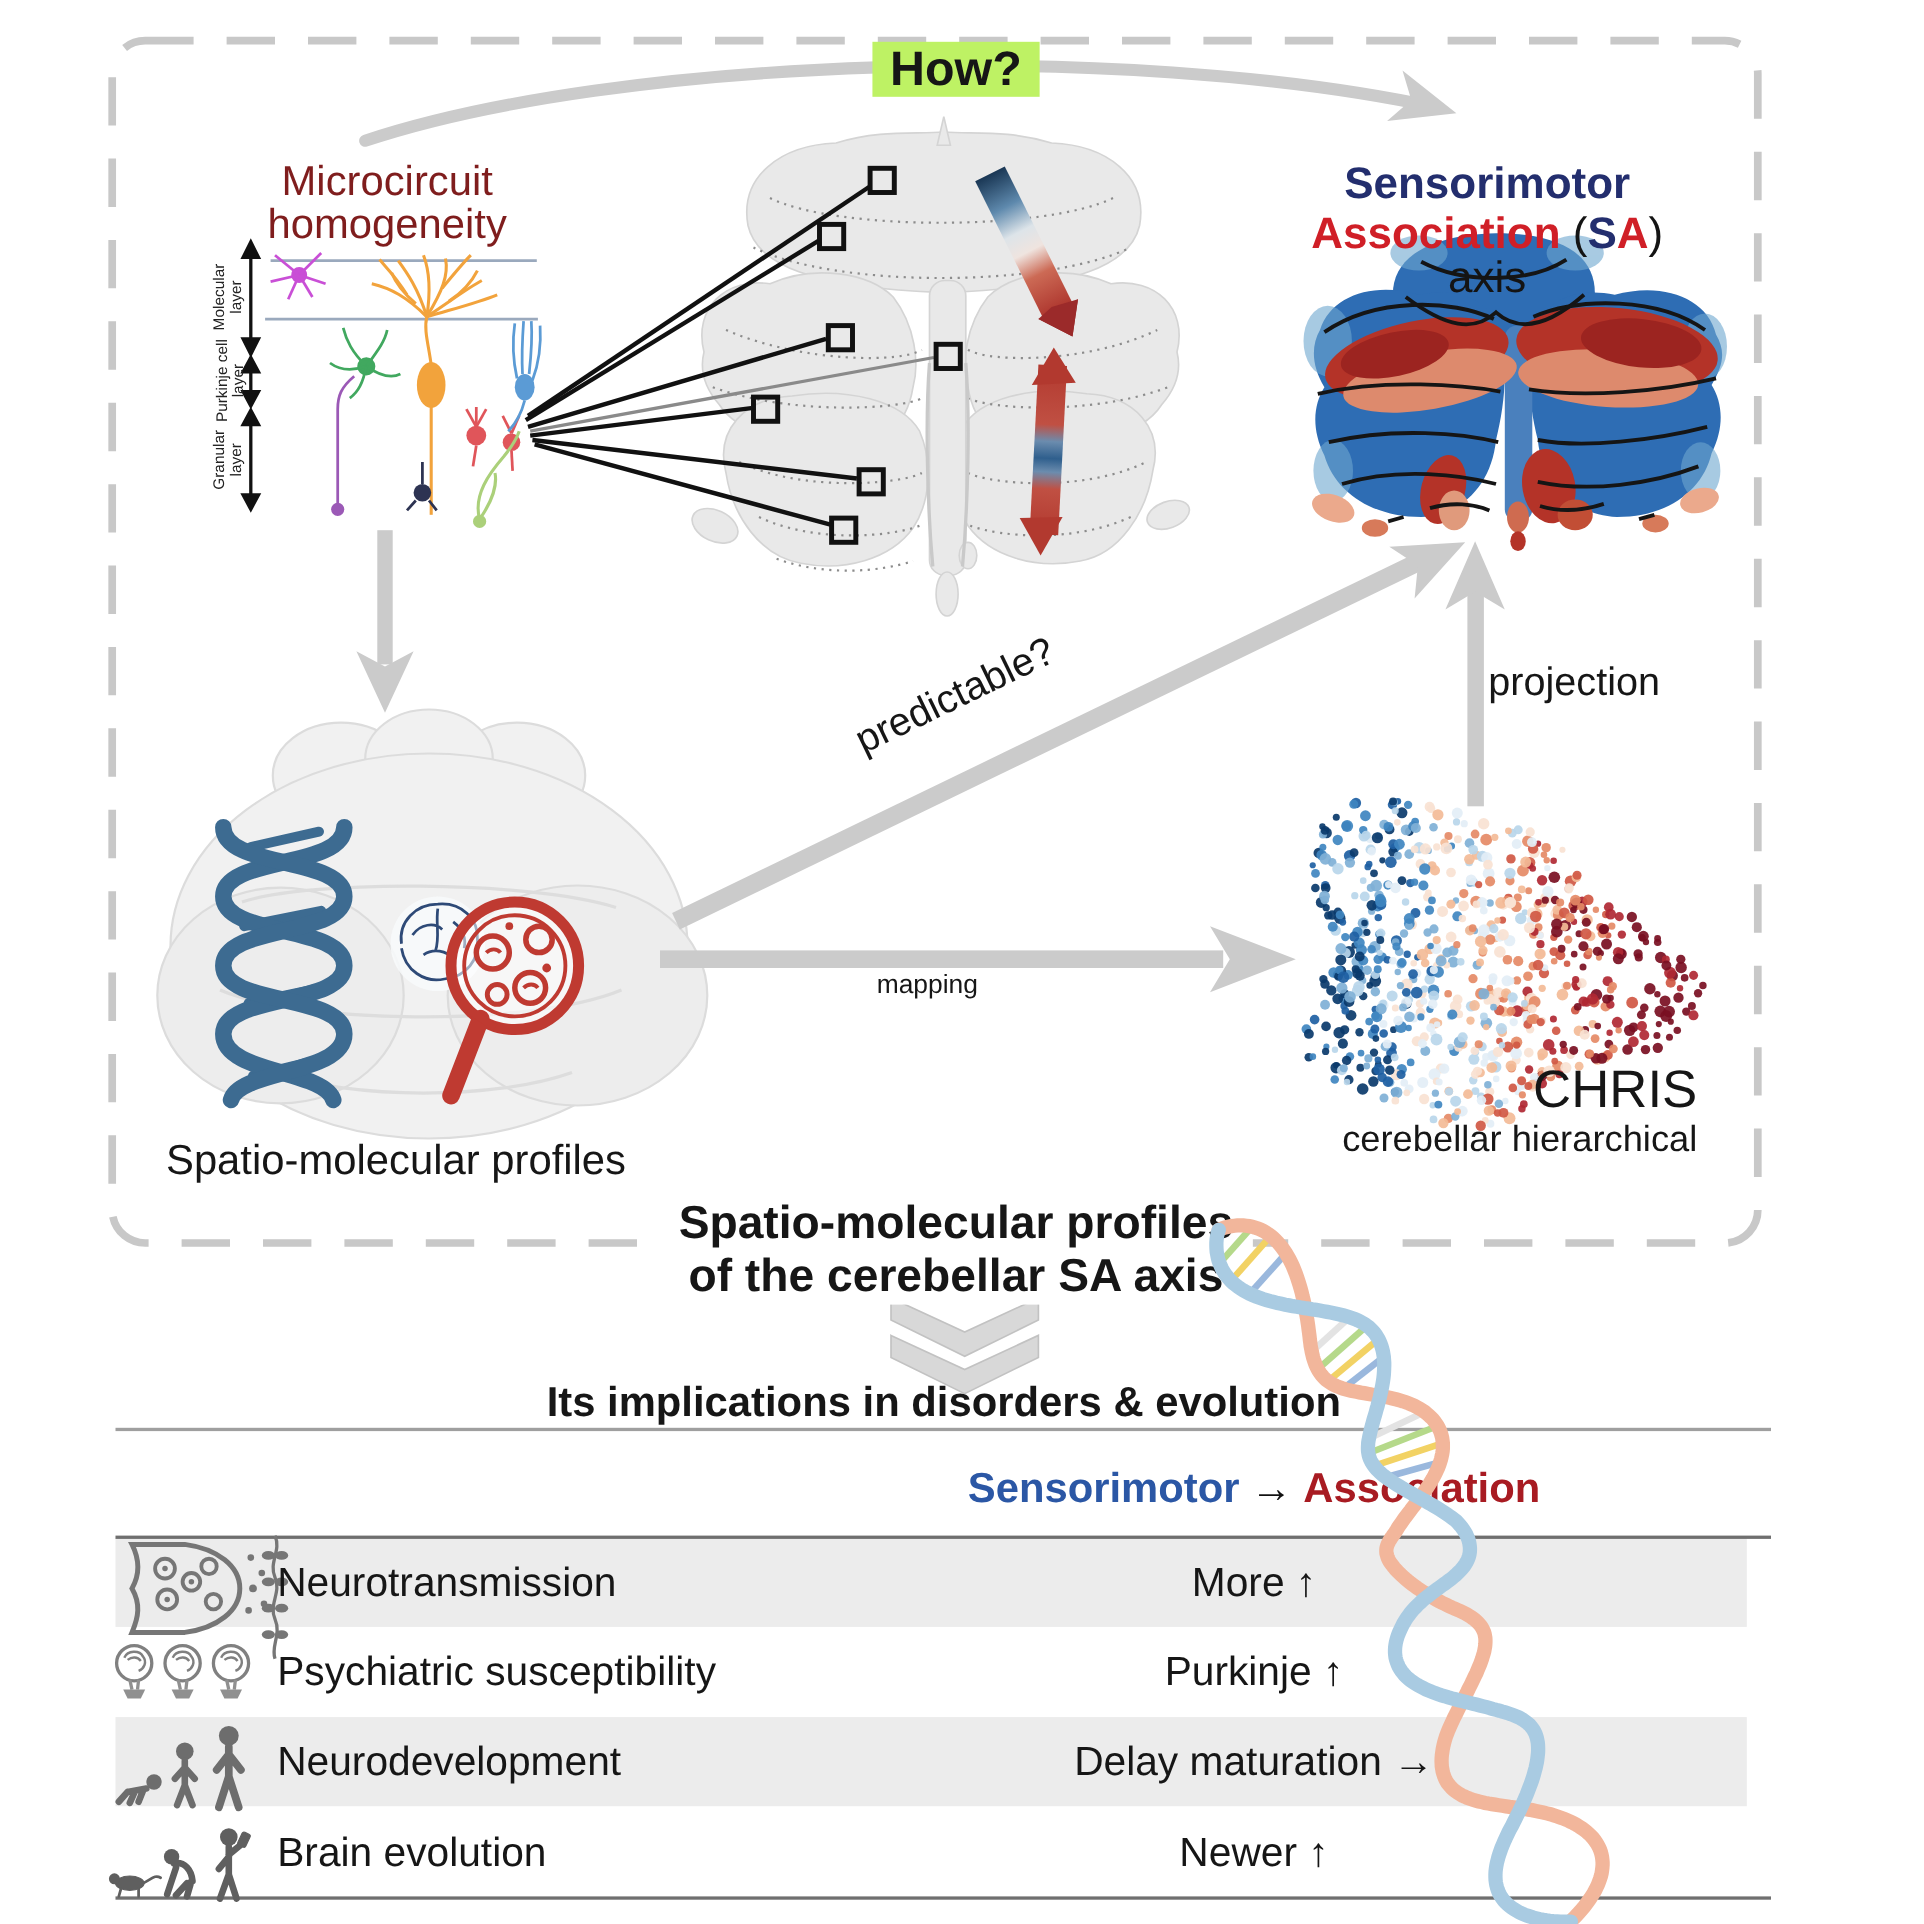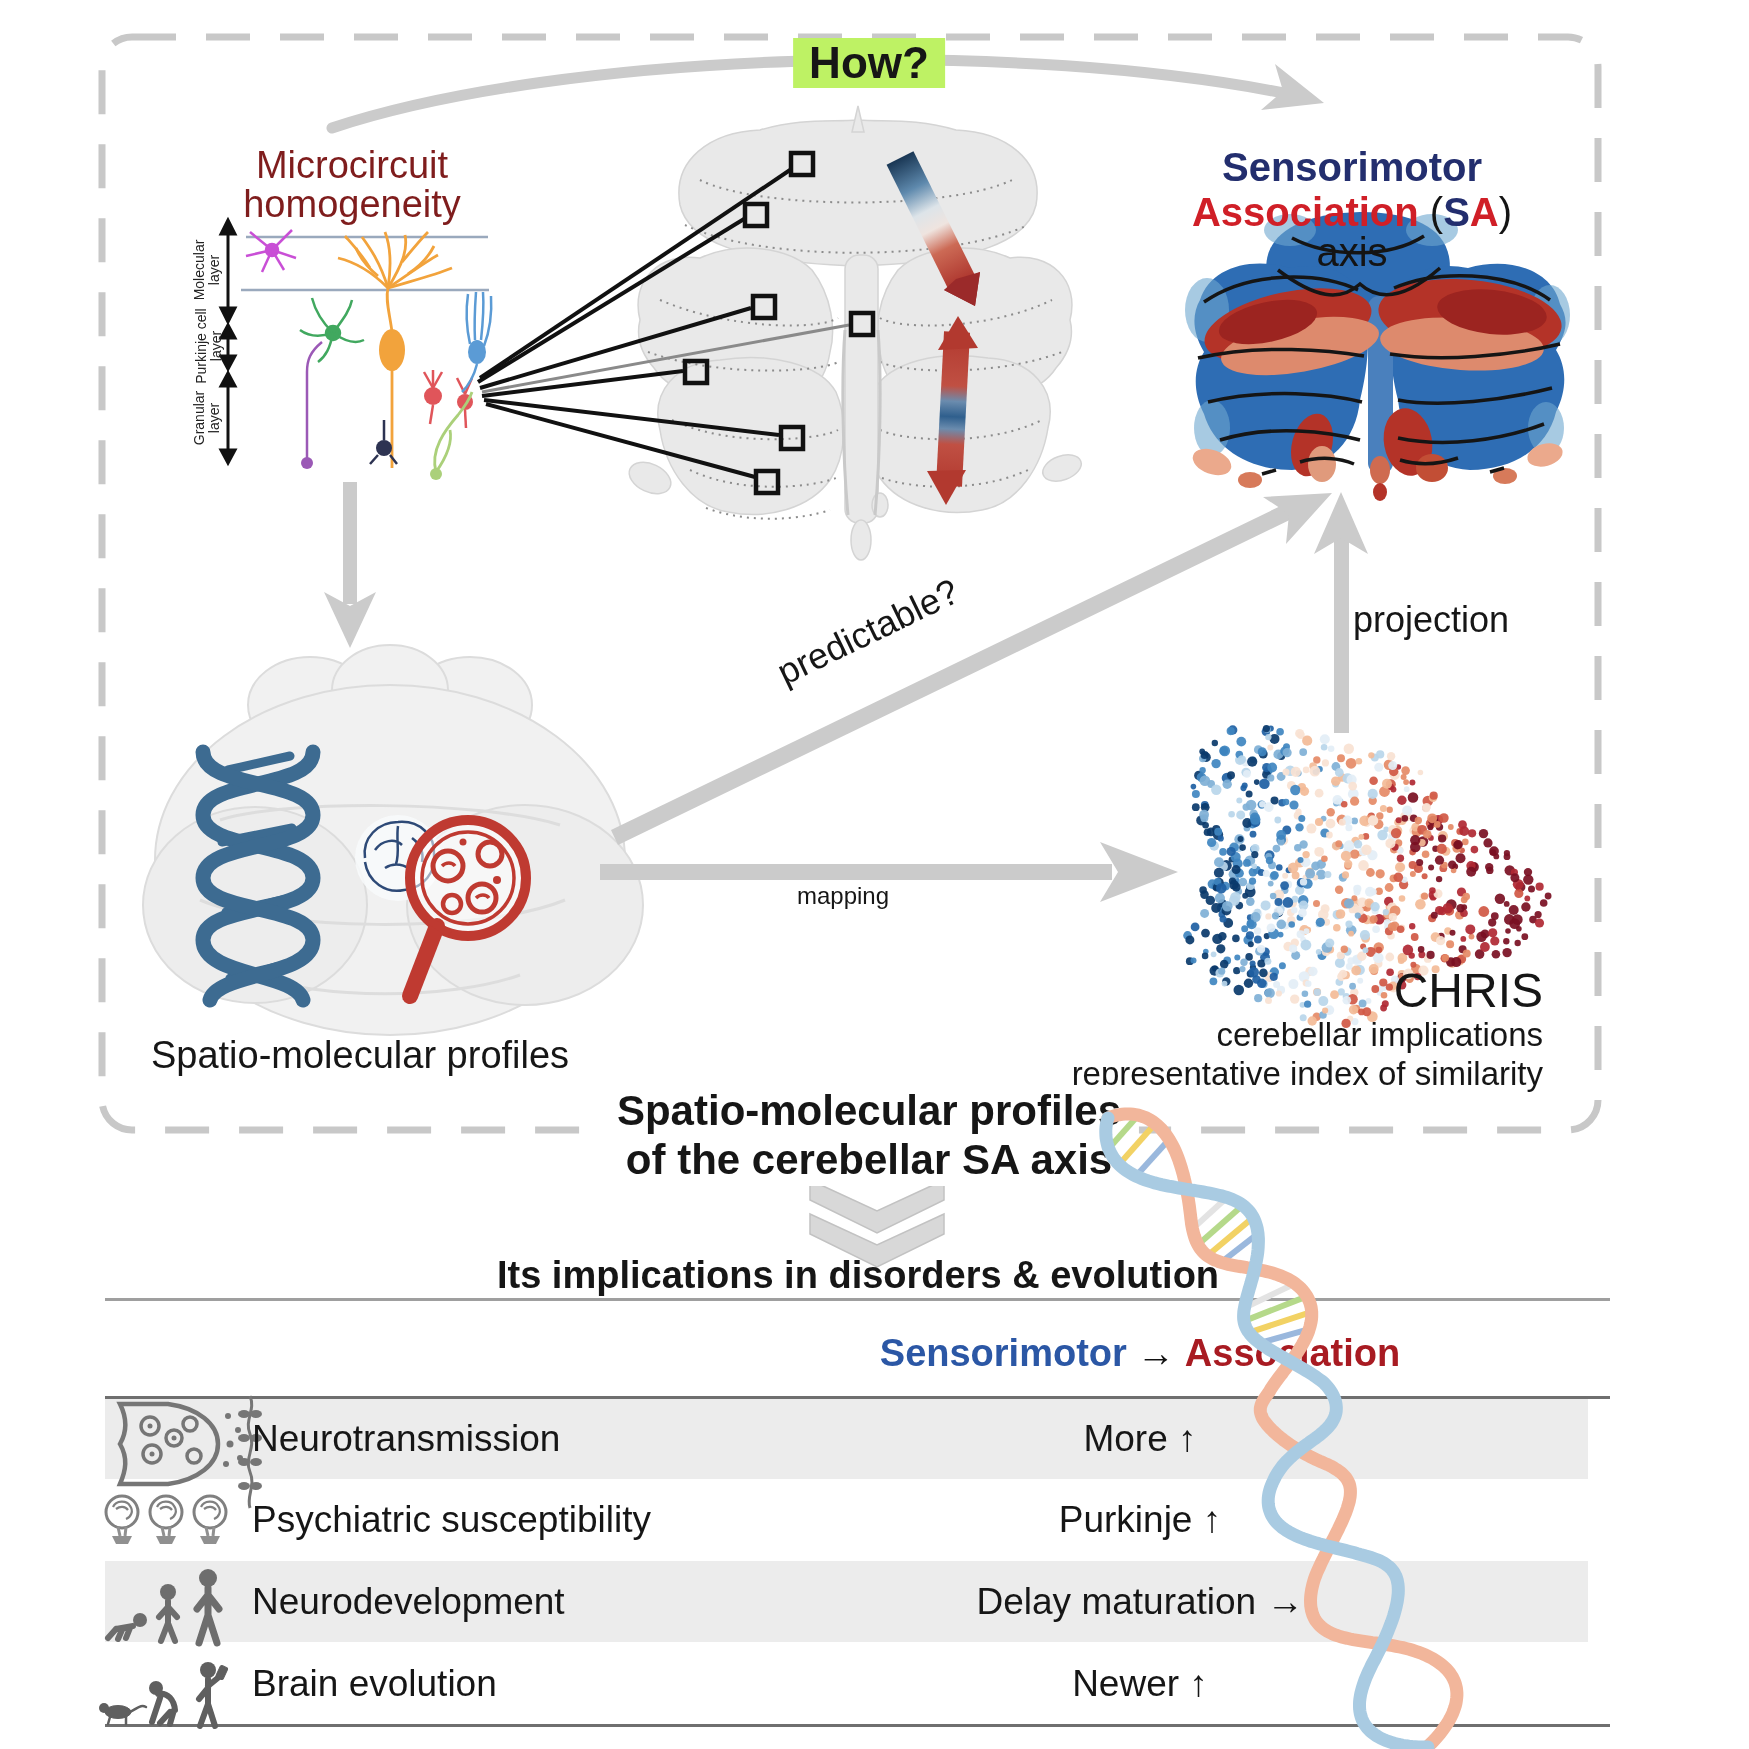--- a/index.html
+++ b/index.html
@@ -1200,22 +1200,21 @@
     <div class="l2"><span class="red">Association</span><span class="blk reg"> (</span><span class="navy">S</span><span class="red">A</span><span class="blk reg">) axis</span></div>
   </div>
 
   <div class="abs txt rot">predictable?</div>
   <div class="abs txt mapping ctr">mapping</div>
   <div class="abs txt projection">projection</div>
   <div class="abs txt spatiolab ctr">Spatio-molecular profiles</div>
 
   <div class="chris">
     <div class="big">CHRIS</div>
-    <div class="sub">cerebellar implications</div>
-    <div class="sub">representative index of similarity</div>
+    <div class="sub">cerebellar hierarchical</div>
   </div>
 
   <div class="abs txt titleblock ctr">
     <div>Spatio-molecular profiles</div>
     <div>of the cerebellar SA axis</div>
   </div>
   <div class="abs txt subtitle ctr">Its implications in disorders &amp; evolution</div>
 
   <div class="abs hdr"><span class="hblue">Sensorimotor</span><span class="harrow">→</span><span class="hred">Association</span></div>
 

